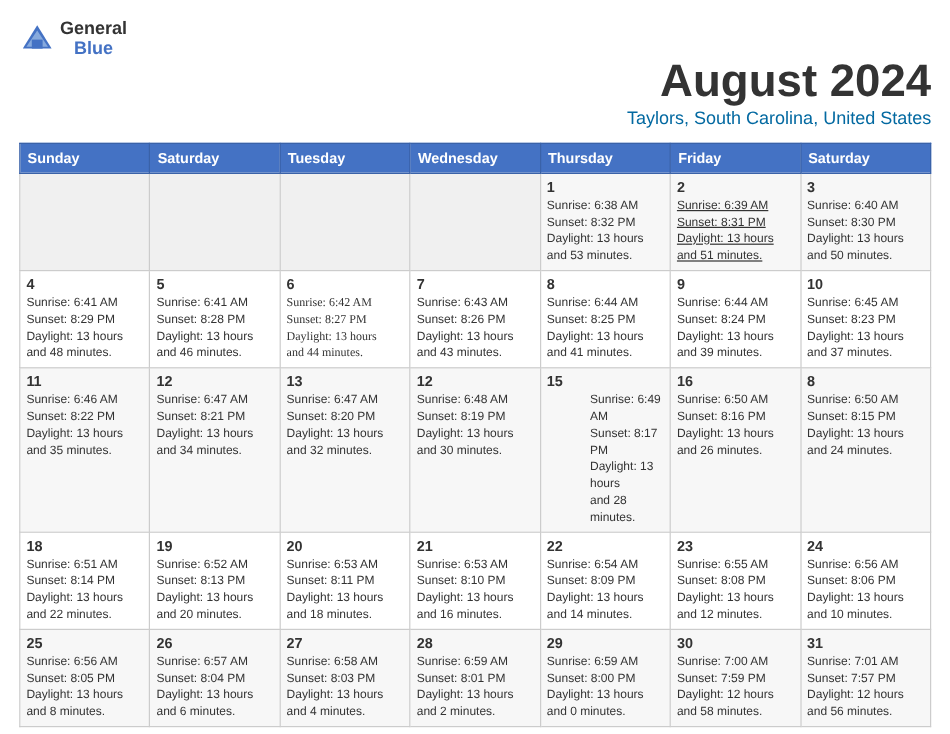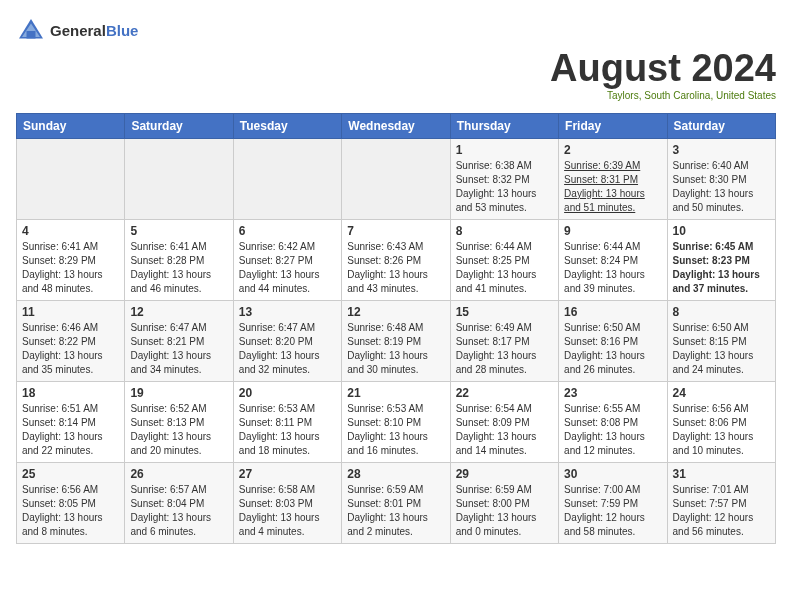--- a/index.html
+++ b/index.html
@@ -16,20 +16,21 @@
       align-items: flex-start;
       margin-bottom: 12px;
     }
     .logo {
       display: flex;
       align-items: center;
       gap: 4px;
     }
     .logo-text {
       display: flex;
+      flex-direction: column;
       line-height: 1.1;
     }
     .logo-general {
       font-size: 15px;
       font-weight: bold;
       color: #333;
     }
     .logo-blue {
       font-size: 15px;
       font-weight: bold;
@@ -44,22 +45,22 @@
       text-align: right;
       margin-top: 32px;
     }
     .month-title {
       font-size: 38px;
       font-weight: bold;
       color: #333;
       line-height: 1.1;
     }
     .location {
-      font-size: 10px;
-      color: #4d7c0f;
+      font-size: 15px;
+      color: #0369a1;
     }
     .calendar {
       width: 100%;
       border-collapse: collapse;
       border: 1px solid #ccc;
     }
     .calendar th {
       background: #4472c4;
       color: #fff;
       font-size: 12px;
@@ -171,21 +172,21 @@
         </td>
         <td>
           <span class="day-num">5</span>
           <div class="day-info" style="white-space: pre-line;">Sunrise: 6:41 AM
 Sunset: 8:28 PM
 Daylight: 13 hours
 and 46 minutes.</div>
         </td>
         <td>
           <span class="day-num">6</span>
-          <div class="day-info" style="white-space: pre-line;">Sunrise: 6:42 AM
+          <div class="day-info" style="white-space: pre-line; font-family: Liberation Serif, serif;">Sunrise: 6:42 AM
 Sunset: 8:27 PM
 Daylight: 13 hours
 and 44 minutes.</div>
         </td>
         <td>
           <span class="day-num">7</span>
           <div class="day-info" style="white-space: pre-line;">Sunrise: 6:43 AM
 Sunset: 8:26 PM
 Daylight: 13 hours
 and 43 minutes.</div>
@@ -199,21 +200,21 @@
         </td>
         <td>
           <span class="day-num">9</span>
           <div class="day-info" style="white-space: pre-line;">Sunrise: 6:44 AM
 Sunset: 8:24 PM
 Daylight: 13 hours
 and 39 minutes.</div>
         </td>
         <td>
           <span class="day-num">10</span>
-          <div class="day-info" style="white-space: pre-line; font-weight: bold;">Sunrise: 6:45 AM
+          <div class="day-info" style="white-space: pre-line;">Sunrise: 6:45 AM
 Sunset: 8:23 PM
 Daylight: 13 hours
 and 37 minutes.</div>
         </td>
       </tr>
       <tr>
         <td>
           <span class="day-num">11</span>
           <div class="day-info" style="white-space: pre-line;">Sunrise: 6:46 AM
 Sunset: 8:22 PM
@@ -236,21 +237,21 @@
         </td>
         <td>
           <span class="day-num">12</span>
           <div class="day-info" style="white-space: pre-line;">Sunrise: 6:48 AM
 Sunset: 8:19 PM
 Daylight: 13 hours
 and 30 minutes.</div>
         </td>
         <td>
           <span class="day-num">15</span>
-          <div class="day-info" style="white-space: pre-line;">Sunrise: 6:49 AM
+          <div class="day-info" style="white-space: pre-line; margin-left: 36px;">Sunrise: 6:49 AM
 Sunset: 8:17 PM
 Daylight: 13 hours
 and 28 minutes.</div>
         </td>
         <td>
           <span class="day-num">16</span>
           <div class="day-info" style="white-space: pre-line;">Sunrise: 6:50 AM
 Sunset: 8:16 PM
 Daylight: 13 hours
 and 26 minutes.</div>

